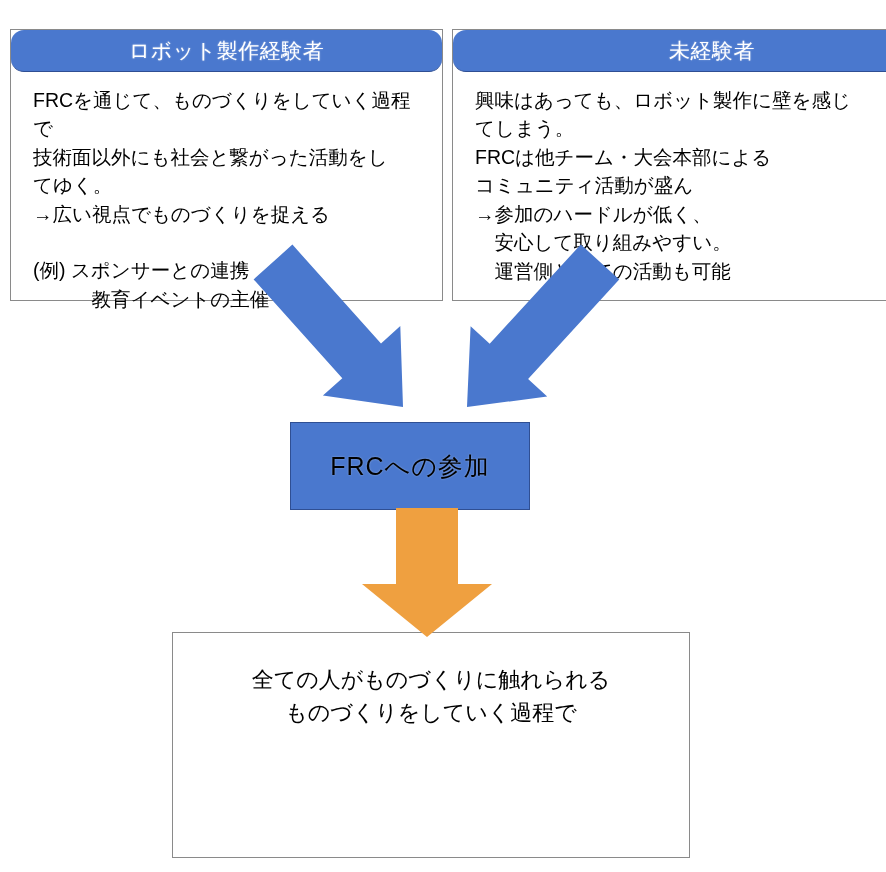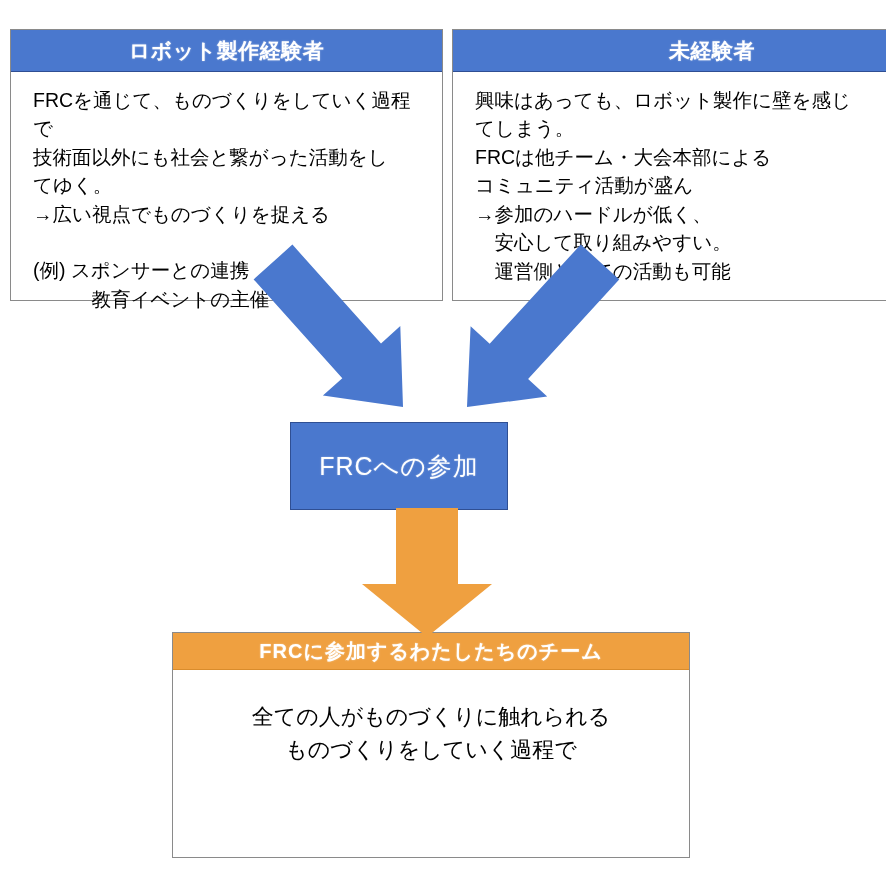--- a/index.html
+++ b/index.html
@@ -26,23 +26,24 @@
     background: #ffffff;
     border: 1px solid #8a8a8a;
   }
   .box-header {
     box-sizing: border-box;
     width: 100%;
     display: flex;
     align-items: center;
     justify-content: center;
     color: #ffffff;
-    font-weight: bold;
+    font-weight: normal;
     letter-spacing: 0.5px;
     text-shadow: 0 0 2px rgba(255,255,255,0.45);
+    border-radius: 13px;
   }
   .box-body {
     box-sizing: border-box;
     color: #000000;
     line-height: 1.42;
     white-space: pre-wrap;
   }
 
   
   .top-box {
@@ -63,29 +64,29 @@
     font-size: 19.5px;
     line-height: 1.46;
   }
   .body-gap { height: 14px; }
 
   
   #box-frc {
     position: absolute;
     left: 290px;
     top: 422px;
-    width: 218px;
+    width: 240px;
     height: 88px;
     box-sizing: border-box;
     background: #4a78ce;
     border: 1px solid #2f4f93;
     display: flex;
     align-items: center;
     justify-content: center;
-    color: #ffffff;
+    color: #000000;
     font-size: 25px;
     letter-spacing: 1px;
     text-shadow: 0 0 2px rgba(255,255,255,0.4);
   }
 
   
   #box-team {
     left: 172px;
     top: 632px;
     width: 518px;
@@ -140,21 +141,20 @@
 →参加のハードルが低く、
 　安心して取り組みやすい。
 　運営側としての活動も可能</div>
   </div>
 
   <div id="box-frc">
     <span>FRCへの参加</span>
   </div>
 
   <div class="box" id="box-team">
-    <div class="box-header">FRCに参加するわたしたちのチーム</div>
     <div class="box-body">全ての人がものづくりに触れられる
 ものづくりをしていく過程で</div>
     <div class="box-body" style="height:18px"></div>
   </div>
 
   <svg class="arrow-layer" viewBox="0 0 886 872" xmlns="http://www.w3.org/2000/svg">
 
     <polygon points="292.4,244.6 381.0,343.5 400.3,326.1 403.0,407.0 322.9,395.5 342.3,378.2 253.6,279.4" fill="#4a78ce"></polygon>
 
     <polygon points="619.2,279.6 528.1,378.9 547.2,396.5 467.0,407.0 470.6,326.2 489.7,343.7 580.8,244.4" fill="#4a78ce"></polygon>

